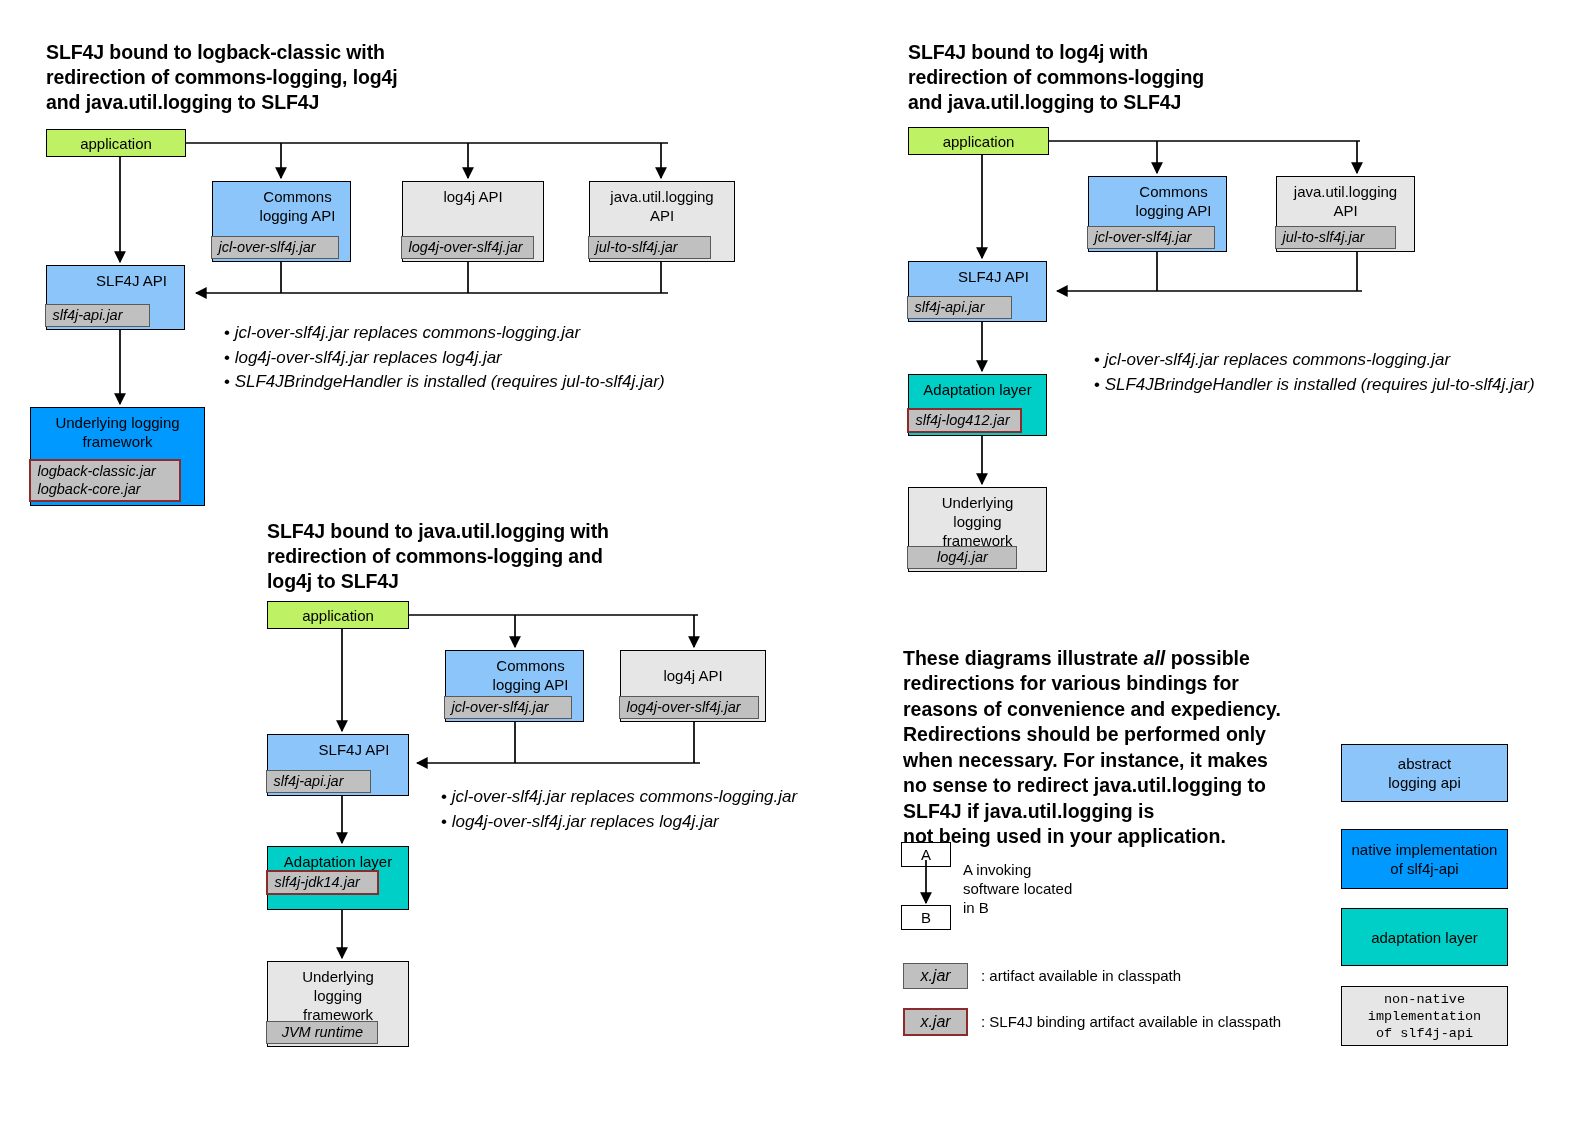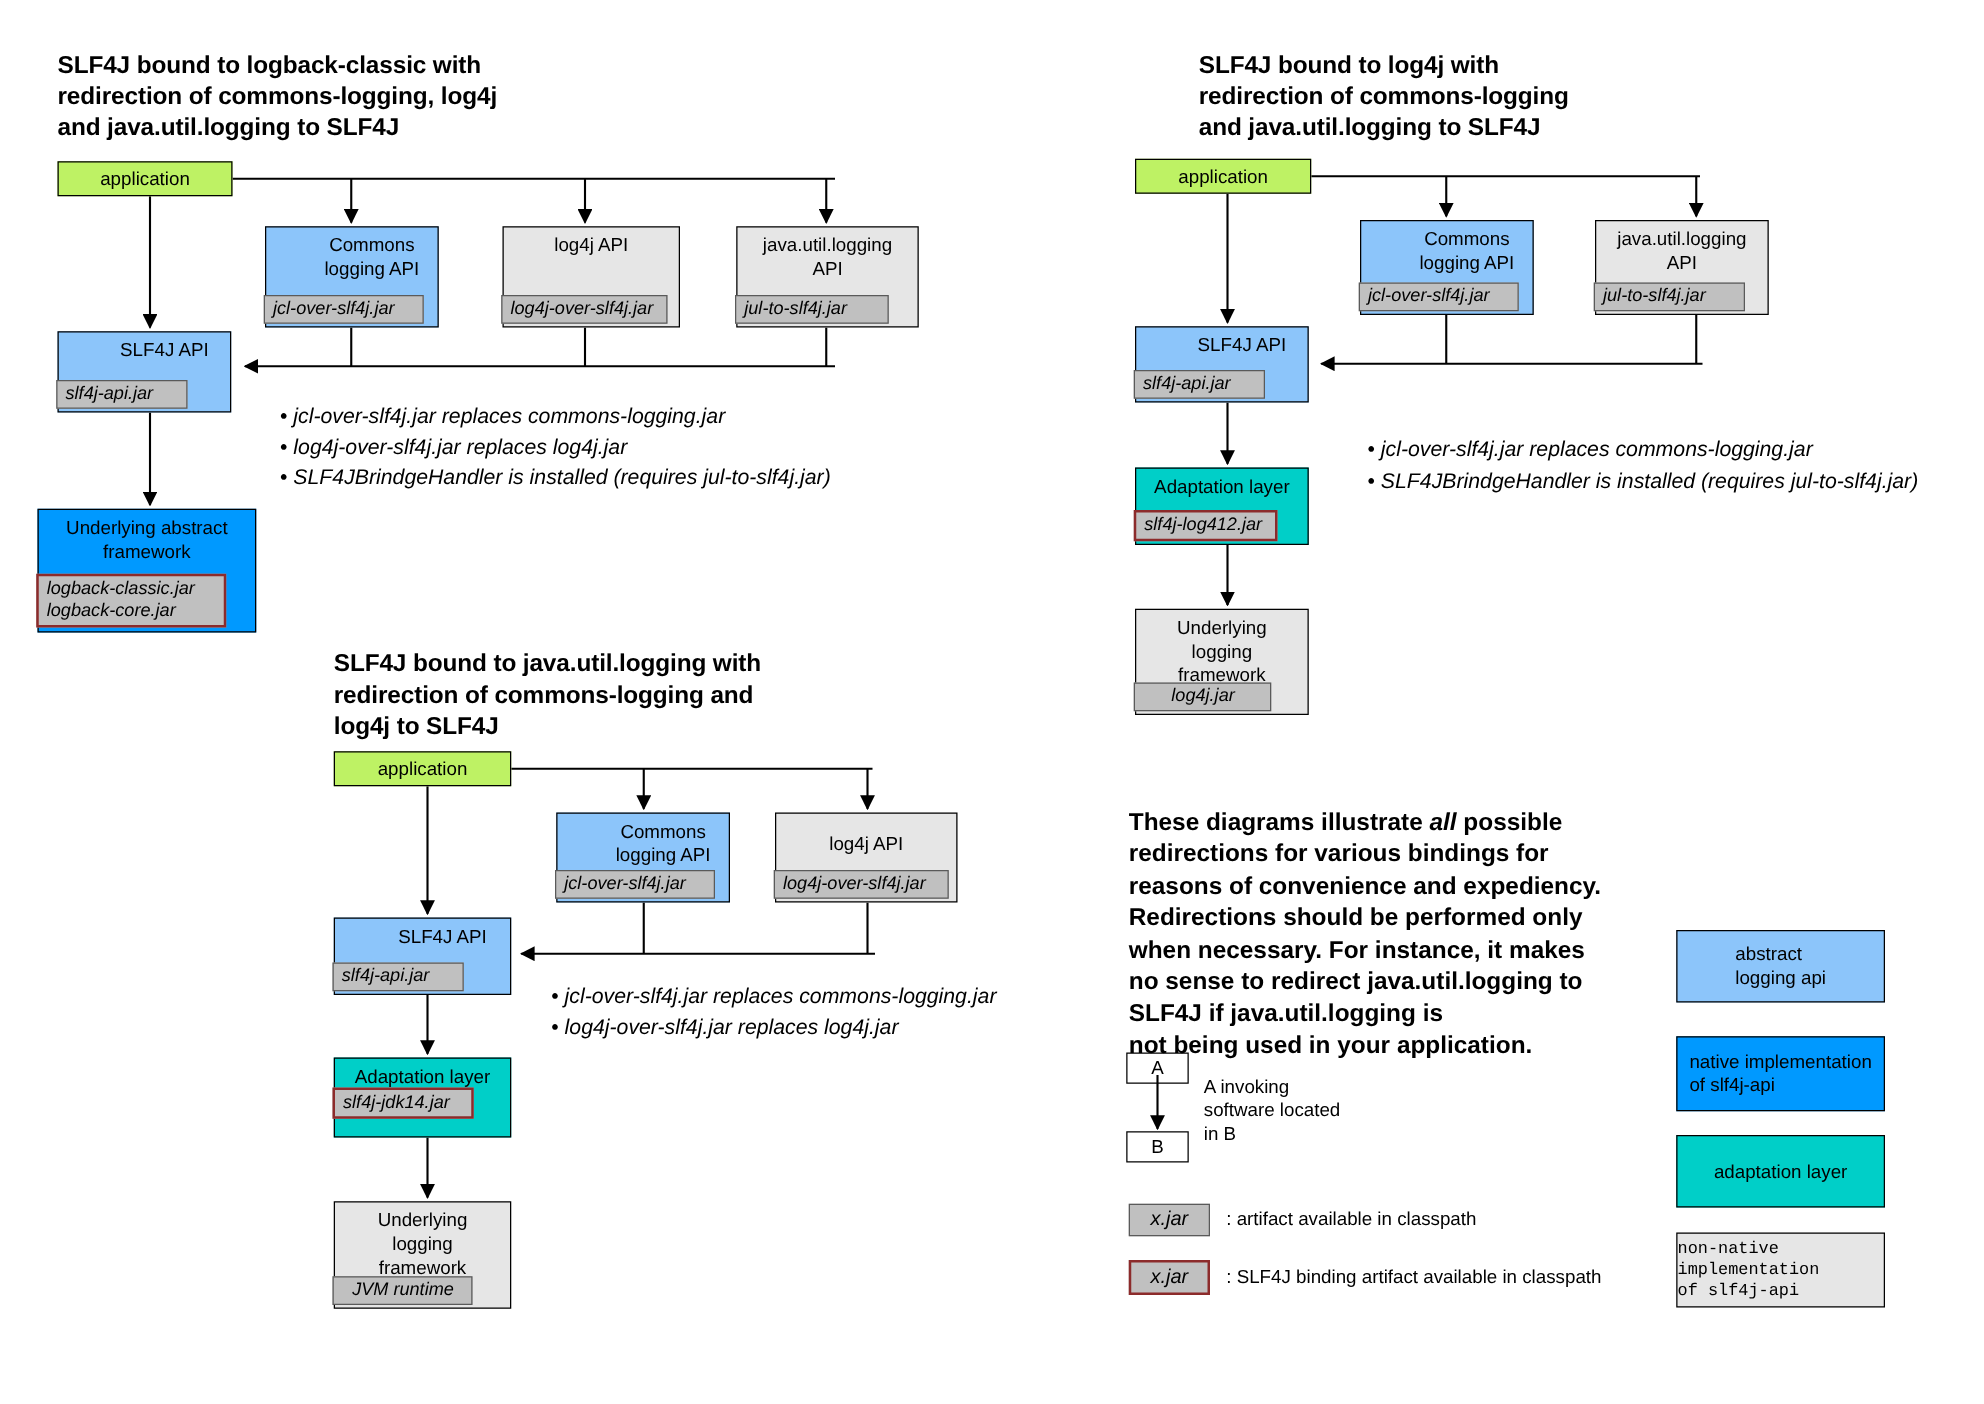--- a/index.html
+++ b/index.html
@@ -85,21 +85,21 @@
     line-height:25.5px;
     white-space:pre-line;
   }
   .para i { font-style:italic; }
 
   
   .lgbox {
     position:absolute;
     border:1.6px solid #000;
     display:flex; align-items:center; justify-content:center;
-    font-size:15px; line-height:19px; text-align:left;
+    font-size:15px; line-height:19px; text-align:center;
     white-space:pre-line;
   }
   .lgbox.small { font-size:13.5px; line-height:17px;font-family:Liberation Mono, monospace; }
   .lgtext {
     position:absolute;
     font-size:15px; line-height:19px;
     white-space:pre-line;
   }
   .lgjar {
     position:absolute;
@@ -187,33 +187,33 @@
 API</div>
     <div class="jar" style="bottom:2px; width:123px;">jul-to-slf4j.jar</div>
   </div>
 
   <div class="node lblue" style="left:46px; top:265px; width:139px; height:65px;">
     <div class="nlabel">SLF4J API</div>
     <div class="jar" style="bottom:2px; width:105px;">slf4j-api.jar</div>
   </div>
 
   <div class="node dblue" style="left:30px; top:407px; width:175px; height:99px;">
-    <div class="nlabel">Underlying abstract
+    <div class="nlabel">Underlying logging
 framework</div>
     <div class="jar binding" style="bottom:3px; width:152px;">logback-classic.jar
 logback-core.jar</div>
   </div>
 
   <div class="bullets" style="left:224px; top:321px;">
     <div>jcl-over-slf4j.jar replaces commons-logging.jar</div>
     <div>log4j-over-slf4j.jar replaces log4j.jar</div>
     <div>SLF4JBrindgeHandler is installed (requires jul-to-slf4j.jar)</div>
   </div>
 
-  <div class="dtitle" style="left:959px; top:40px; width:470px;">SLF4J bound to log4j with
+  <div class="dtitle" style="left:908px; top:40px; width:470px;">SLF4J bound to log4j with
 redirection of commons-logging
 and java.util.logging to SLF4J</div>
 
   <div class="node green centerv" style="left:908px; top:127px; width:141px; height:28px;">
     <div class="nlabel">application</div>
   </div>
 
   <div class="node lblue" style="left:1088px; top:176px; width:139px; height:76px;">
     <div class="nlabel">Commons
 logging API</div>

